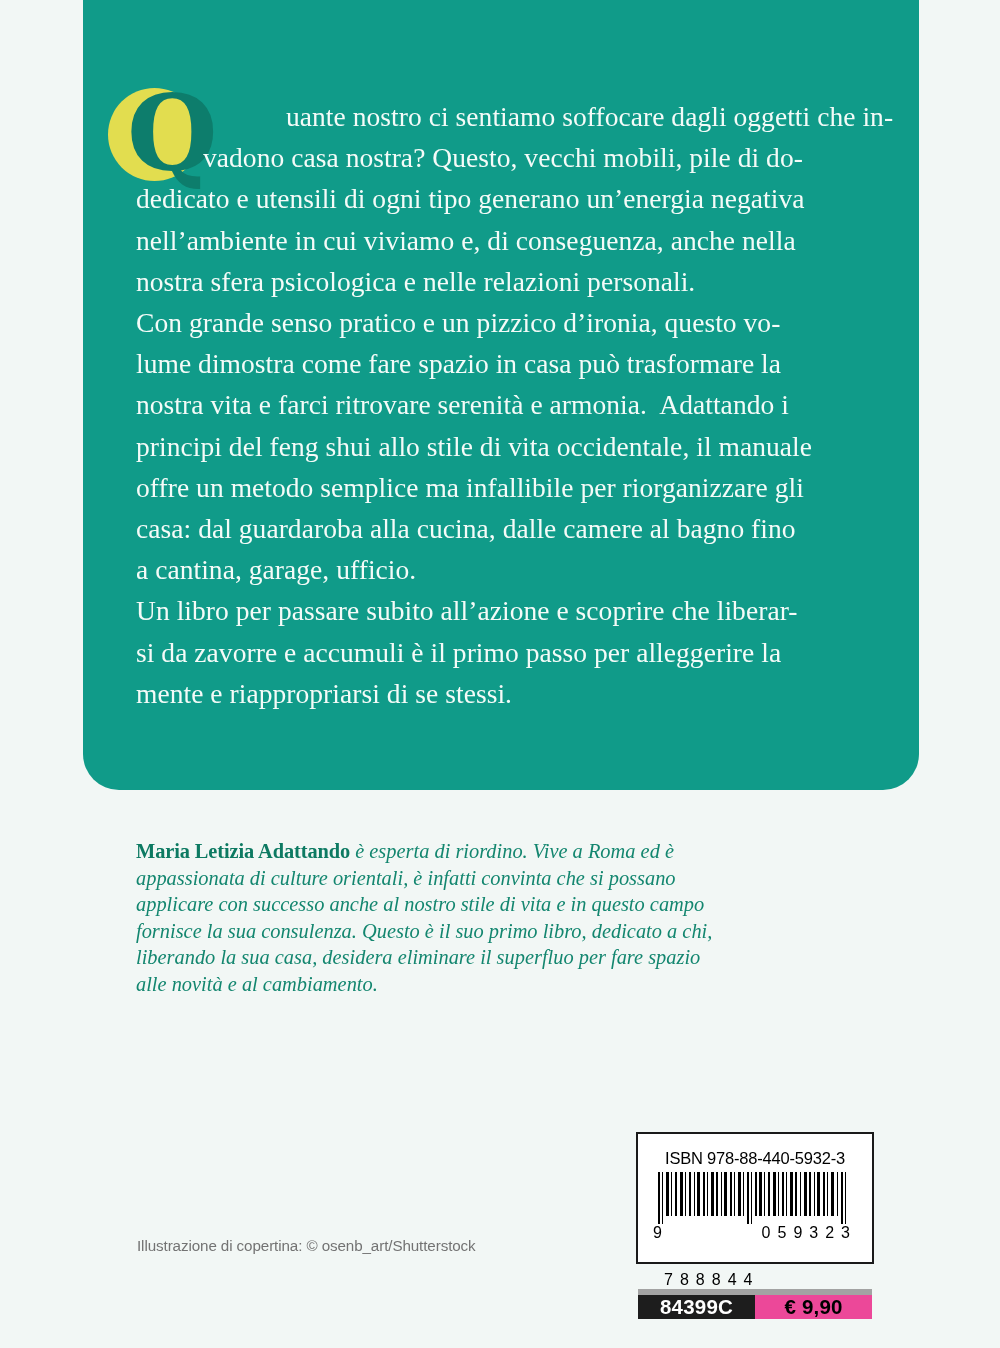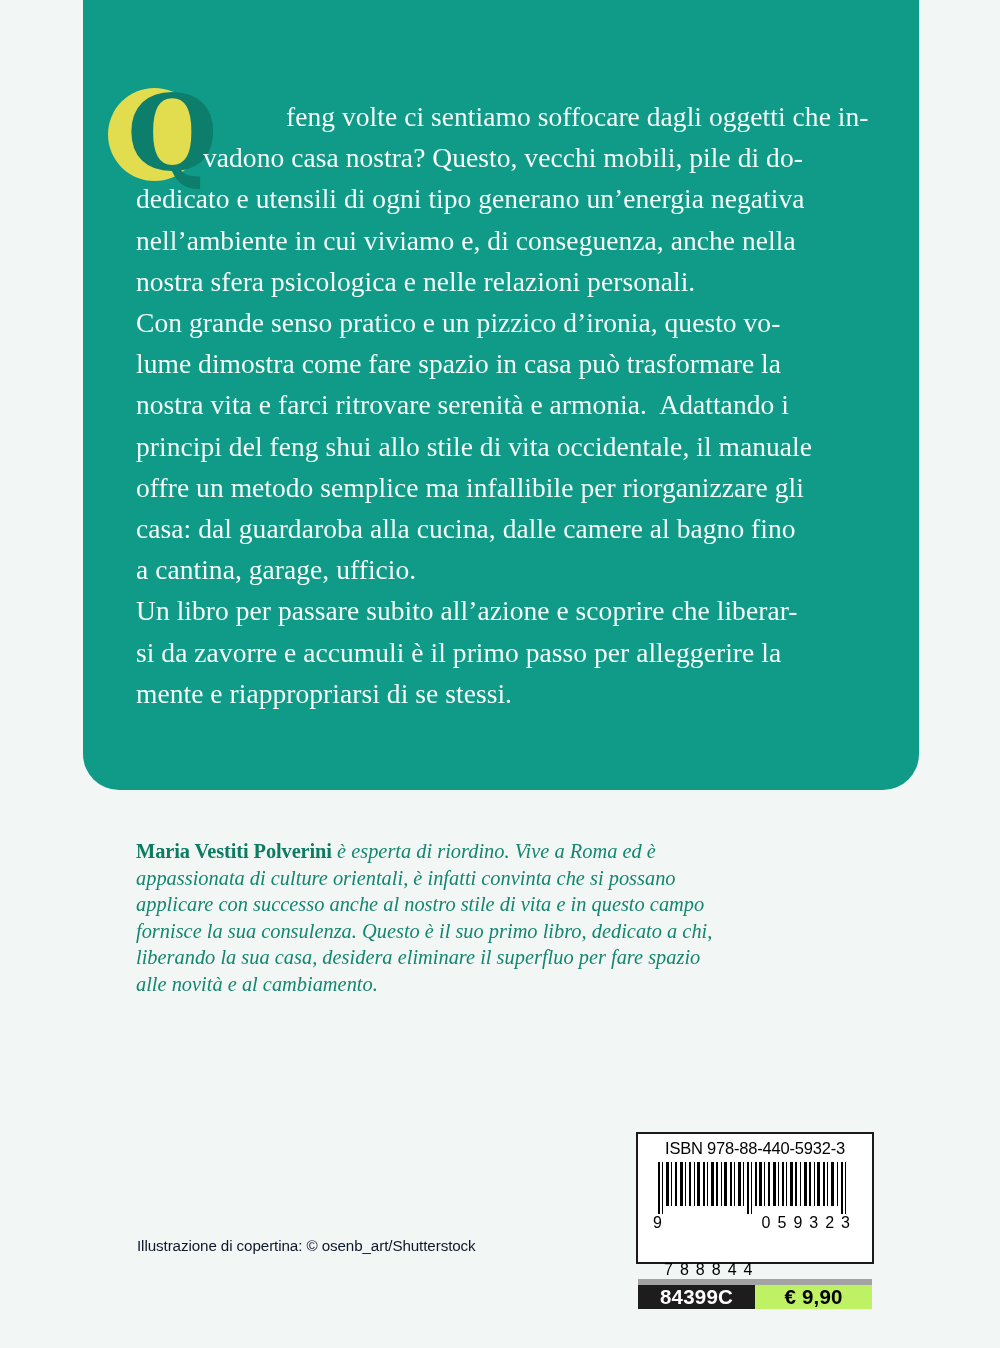--- a/index.html
+++ b/index.html
@@ -87,21 +87,21 @@
     font-style: normal;
     color: #0d7a62;
     letter-spacing: -0.1px;
   }
 
   
   #illustration-credit {
     position: absolute;
     left: 137px;
     top: 1237px;
-    color: #0f172a;
+    color: #737373;
     font-family: "Liberation Sans", sans-serif;
     font-size: 15.2px;
     letter-spacing: -0.1px;
     white-space: pre;
     text-align: center;
   }
 
   
   #barcode-block {
     position: absolute;
@@ -113,21 +113,21 @@
     background: #ffffff;
     box-sizing: border-box;
     display: flex;
     flex-direction: column;
   }
   #barcode-upper {
     flex: 1 1 auto;
     display: flex;
     flex-direction: column;
     align-items: center;
-    padding-top: 5px;
+    padding-top: 15px;
     box-sizing: border-box;
   }
   #isbn-text {
     font-family: "Liberation Sans", sans-serif;
     font-size: 16.5px;
     color: #000;
     letter-spacing: -0.2px;
     white-space: pre;
   }
   #barcode-bars {
@@ -160,60 +160,60 @@
     display: flex;
     align-items: center;
     justify-content: center;
     font-family: "Liberation Sans", sans-serif;
     font-weight: 700;
     font-size: 20.5px;
     letter-spacing: 0.2px;
   }
   #price-cell {
     flex: 1 1 auto;
-    background: #bef264;
+    background: #ec4899;
     color: #000000;
     display: flex;
     align-items: center;
     justify-content: center;
     font-family: "Liberation Sans", sans-serif;
     font-weight: 700;
     font-size: 20.5px;
     letter-spacing: 0.2px;
   }
 </style>
 </head>
 <body>
 
 <div id="teal-panel">
 
   <div id="dropcap-circle"></div>
   <div id="dropcap-letter">Q</div>
 
   <div id="blurb">
-    <span class="ln indent1">feng volte ci sentiamo soffocare dagli oggetti che in-</span>
+    <span class="ln indent1">uante nostro ci sentiamo soffocare dagli oggetti che in-</span>
     <span class="ln indent2">vadono casa nostra? Questo, vecchi mobili, pile di do-</span>
     <span class="ln">dedicato e utensili di ogni tipo generano un’energia negativa</span>
     <span class="ln">nell’ambiente in cui viviamo e, di conseguenza, anche nella</span>
     <span class="ln">nostra sfera psicologica e nelle relazioni personali.</span>
     <span class="ln">Con grande senso pratico e un pizzico d’ironia, questo vo-</span>
     <span class="ln">lume dimostra come fare spazio in casa può trasformare la</span>
     <span class="ln">nostra vita e farci ritrovare serenità e armonia.  Adattando i</span>
     <span class="ln">principi del feng shui allo stile di vita occidentale, il manuale</span>
     <span class="ln">offre un metodo semplice ma infallibile per riorganizzare gli</span>
     <span class="ln">casa: dal guardaroba alla cucina, dalle camere al bagno fino</span>
     <span class="ln">a cantina, garage, ufficio.</span>
     <span class="ln">Un libro per passare subito all’azione e scoprire che liberar-</span>
     <span class="ln">si da zavorre e accumuli è il primo passo per alleggerire la</span>
     <span class="ln">mente e riappropriarsi di se stessi.</span>
   </div>
 </div>
 
 <div id="author-bio">
-  <span class="ln"><span id="author-name">Maria Vestiti Polverini</span><span> è esperta di riordino. Vive a Roma ed è</span></span>
+  <span class="ln"><span id="author-name">Maria Letizia Adattando</span><span> è esperta di riordino. Vive a Roma ed è</span></span>
   <span class="ln">appassionata di culture orientali, è infatti convinta che si possano</span>
   <span class="ln">applicare con successo anche al nostro stile di vita e in questo campo</span>
   <span class="ln">fornisce la sua consulenza. Questo è il suo primo libro, dedicato a chi,</span>
   <span class="ln">liberando la sua casa, desidera eliminare il superfluo per fare spazio</span>
   <span class="ln">alle novità e al cambiamento.</span>
 </div>
 
 <div id="illustration-credit">Illustrazione di copertina: © osenb_art/Shutterstock</div>
 
 <div id="barcode-block">

